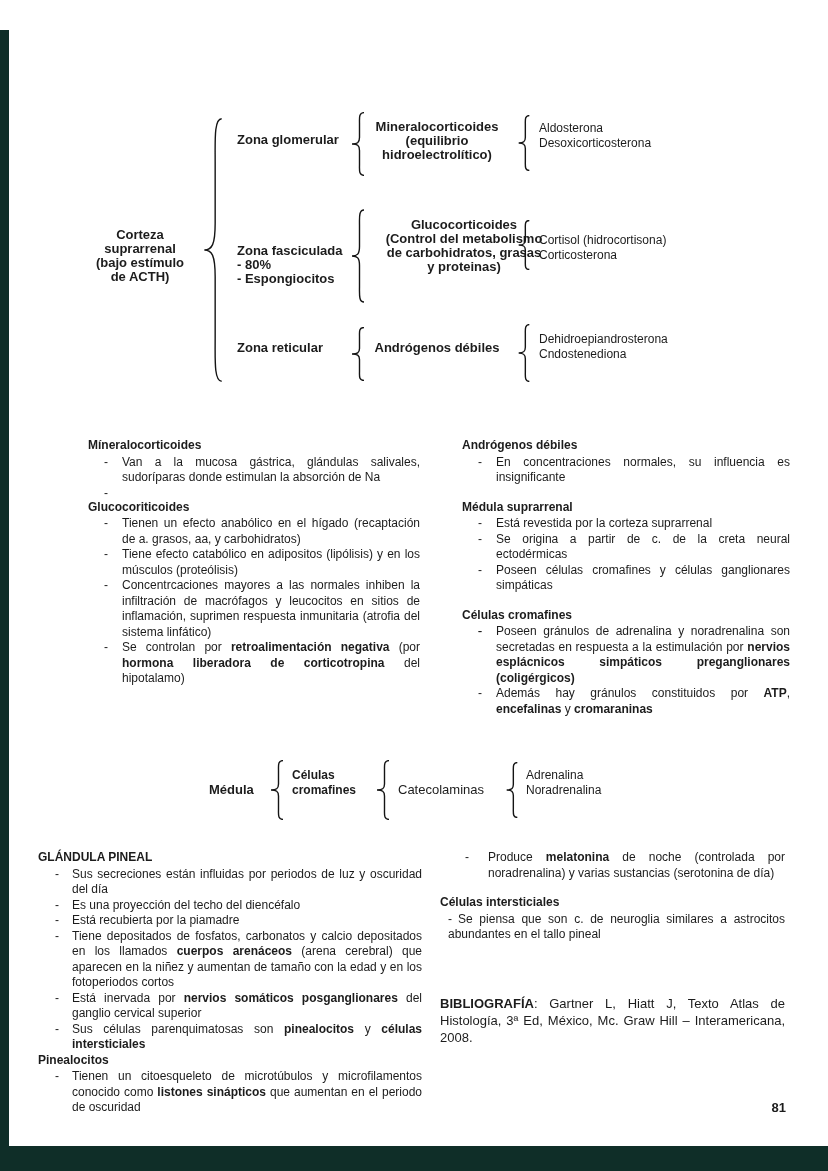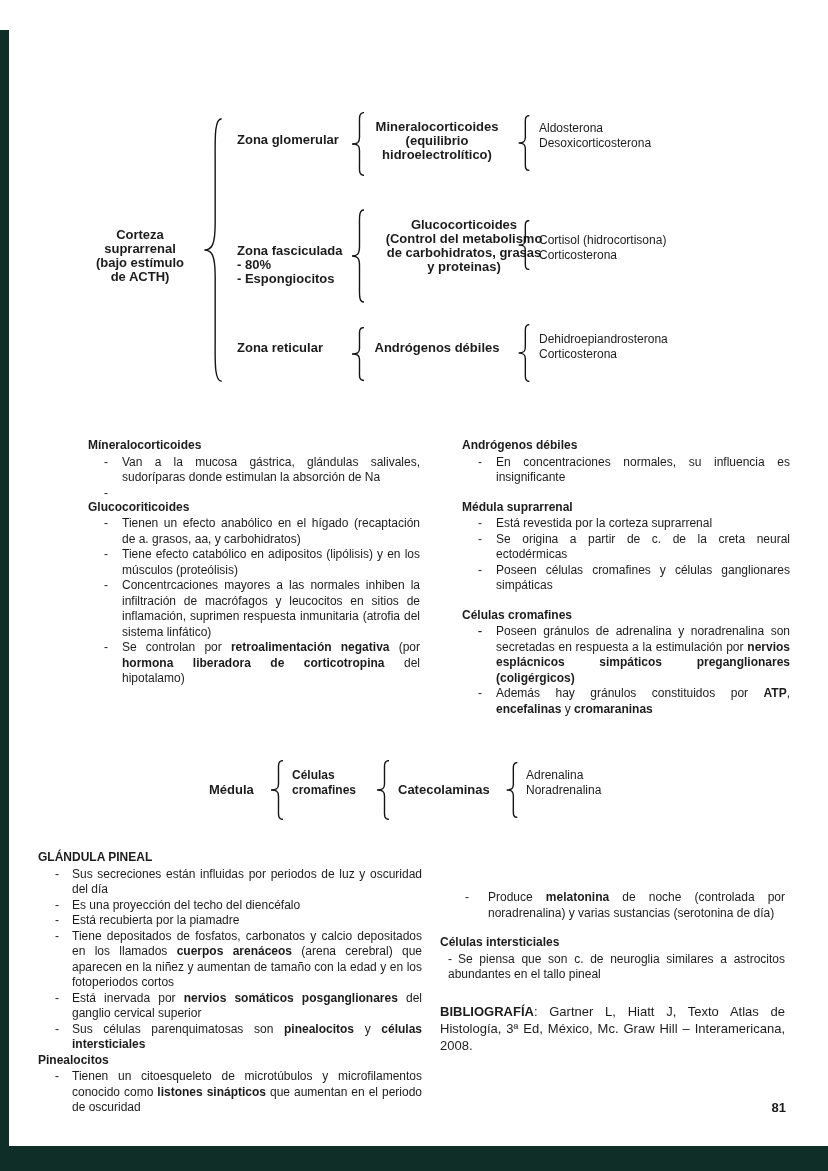--- a/index.html
+++ b/index.html
@@ -25,26 +25,26 @@
 
   .col { position:absolute; font-size:12px; line-height:15.5px; text-align:justify; }
   .sec { margin-bottom:14px; }
   .h { margin-bottom:1px; }
   .li { position:relative; padding-left:34px; }
   .li .dash { position:absolute; left:16px; font-weight:400; }
   .col-bl .li { padding-left:34px; }
   .col-bl .li .dash { left:17px; }
   .p-melatonin { position:relative; padding-left:0; }
   .p-melatonin .dash { position:absolute; left:25px; }
-  .p-melatonin .body { display:block;margin-top:40px; }
+  .p-melatonin .body { display:block; }
   .p-melatonin .indent-first { padding-left:48px; }
   .p-small { position:relative; padding-left:8px; }
   .p-small .dash { margin-right:6px; }
 
-  .biblio { margin-top:20px; font-size:13px; line-height:17px; text-align:justify; }
+  .biblio { margin-top:52px; font-size:13px; line-height:17px; text-align:justify; }
   .page-number { position:absolute; right:42px; top:1100px; font-size:13px; font-weight:700; }
 </style>
 </head>
 <body>
 
 <div class="page">
 
   <div class="edge-left"></div>
   <div class="edge-bottom"></div>
 
@@ -98,21 +98,21 @@
 
     <div class="abs dtext bd" style="left:237px; top:341px;">Zona reticular</div>
     <svg class="brace" viewBox="0 0 24 100" preserveAspectRatio="none" style="left:349px; top:327px; width:18px; height:54px;">
       <path d="M20 1 C13 1 14 9 14 17 L14 40 C14 48 11 50 4 50 C11 50 14 52 14 60 L14 83 C14 91 13 99 20 99" vector-effect="non-scaling-stroke"></path>
     </svg>
     <div class="abs dtext ctr bd" style="left:366px; top:341px; width:142px;">Andrógenos débiles</div>
     <svg class="brace" viewBox="0 0 24 100" preserveAspectRatio="none" style="left:516px; top:324px; width:16px; height:58px;">
       <path d="M20 1 C13 1 14 9 14 17 L14 40 C14 48 11 50 4 50 C11 50 14 52 14 60 L14 83 C14 91 13 99 20 99" vector-effect="non-scaling-stroke"></path>
     </svg>
     <div class="abs dprod" style="left:539px; top:332px;">Dehidroepiandrosterona
-Corticosterona</div>
+Cndostenediona</div>
   </div>
 
   <div class="col" style="left:88px; top:438px; width:332px;">
     <div class="sec">
       <div class="h">Míneralocorticoides</div>
       <div class="li">
         <span class="dash">-</span>
         <span><span>Van a la mucosa gástrica, glándulas salivales, sudoríparas donde estimulan la absorción de Na</span></span>
       </div>
       <div class="li">
@@ -182,21 +182,21 @@
   <div>
     <div class="abs dtext bd" style="left:185px; top:783px;padding-left:24px;">Médula</div>
     <svg class="brace" viewBox="0 0 24 100" preserveAspectRatio="none" style="left:268px; top:760px; width:18px; height:60px;">
       <path d="M20 1 C13 1 14 9 14 17 L14 40 C14 48 11 50 4 50 C11 50 14 52 14 60 L14 83 C14 91 13 99 20 99" vector-effect="non-scaling-stroke"></path>
     </svg>
     <div class="abs dprod bd" style="left:292px; top:768px;">Células
 cromafines</div>
     <svg class="brace" viewBox="0 0 24 100" preserveAspectRatio="none" style="left:374px; top:760px; width:18px; height:60px;">
       <path d="M20 1 C13 1 14 9 14 17 L14 40 C14 48 11 50 4 50 C11 50 14 52 14 60 L14 83 C14 91 13 99 20 99" vector-effect="non-scaling-stroke"></path>
     </svg>
-    <div class="abs dtext" style="left:398px; top:783px;font-weight:bold;">Catecolaminas</div>
+    <div class="abs dtext" style="left:398px; top:783px;">Catecolaminas</div>
     <svg class="brace" viewBox="0 0 24 100" preserveAspectRatio="none" style="left:504px; top:762px; width:16px; height:56px;">
       <path d="M20 1 C13 1 14 9 14 17 L14 40 C14 48 11 50 4 50 C11 50 14 52 14 60 L14 83 C14 91 13 99 20 99" vector-effect="non-scaling-stroke"></path>
     </svg>
     <div class="abs dprod" style="left:526px; top:768px;">Adrenalina
 Noradrenalina</div>
   </div>
 
   <div class="col col-bl" style="left:38px; top:850px; width:384px;">
     <div>
       <div class="h">GLÁNDULA PINEAL</div>

